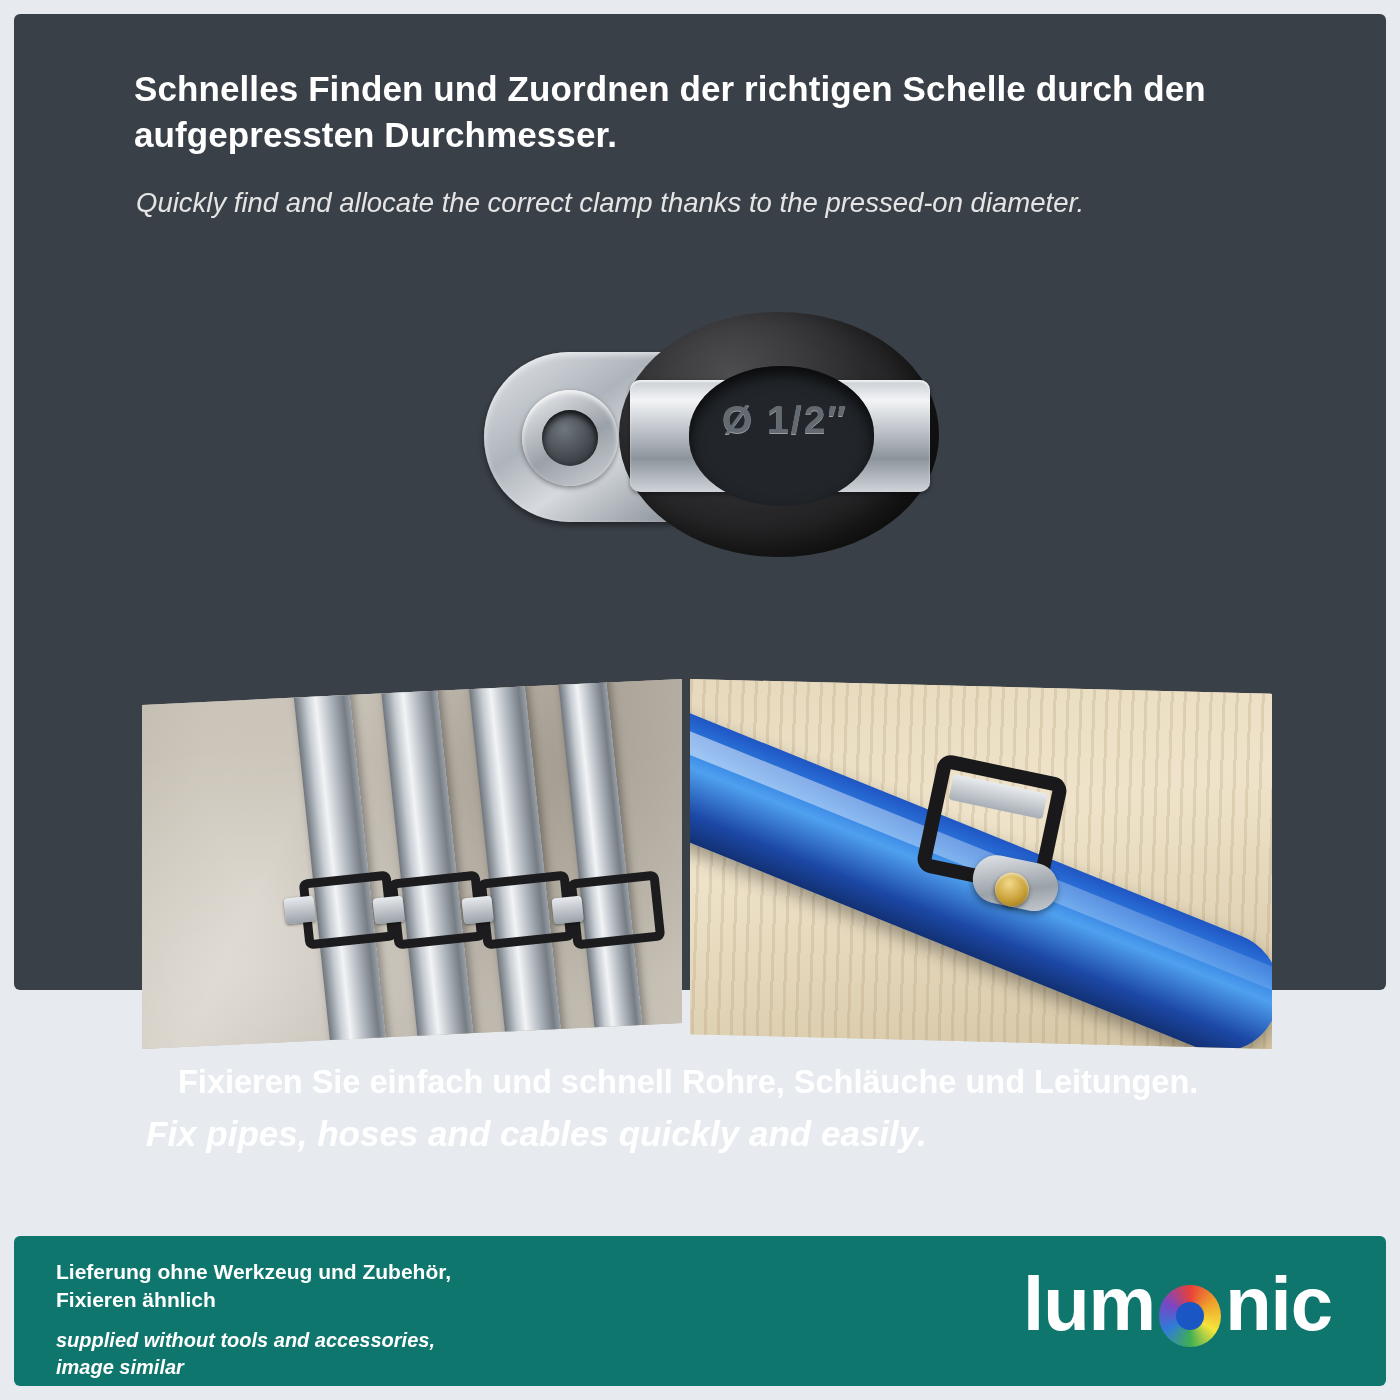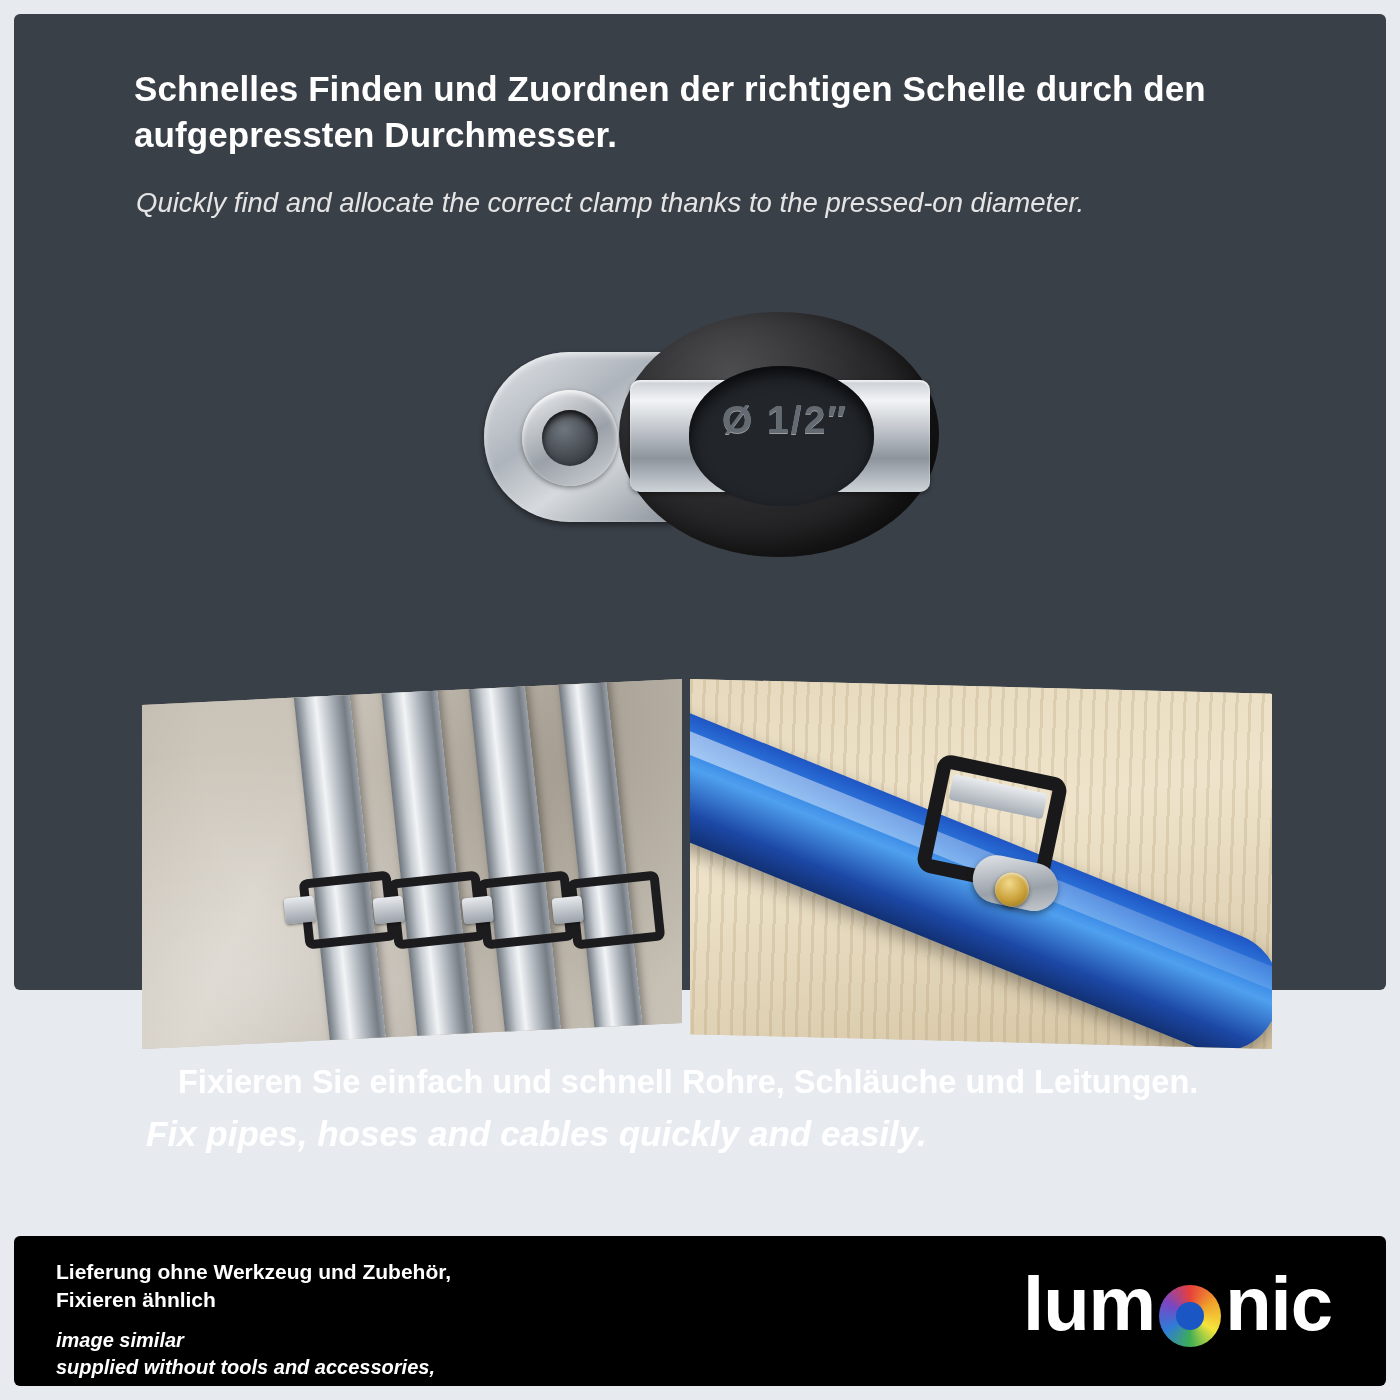--- a/index.html
+++ b/index.html
@@ -306,21 +306,21 @@
     font-weight: bold;
   }
 
   
   .footer {
     position: absolute;
     left: 14px;
     top: 1236px;
     width: 1372px;
     height: 150px;
-    background: #000000;
+    background: #0f766e;
     border-radius: 6px;
   }
   .footer-text {
     position: absolute;
     left: 42px;
     top: 22px;
     width: 720px;
     color: #ffffff;
   }
   .footer-de {
@@ -416,22 +416,22 @@
     <div class="caption-sub">Fix pipes, hoses and cables quickly and easily.</div>
   </div>
 
   <div class="footer">
     <div class="footer-text">
       <div class="footer-de">
         <div>Lieferung ohne Werkzeug und Zubehör,</div>
         <div>Fixieren ähnlich</div>
       </div>
       <div class="footer-en">
+        <div>supplied without tools and accessories,</div>
         <div>image similar</div>
-        <div>supplied without tools and accessories,</div>
       </div>
     </div>
     <div class="logo">
       <span>lum</span>
       <span class="o-ring"></span>
       <span>nic</span>
     </div>
   </div>
 </div>
 

